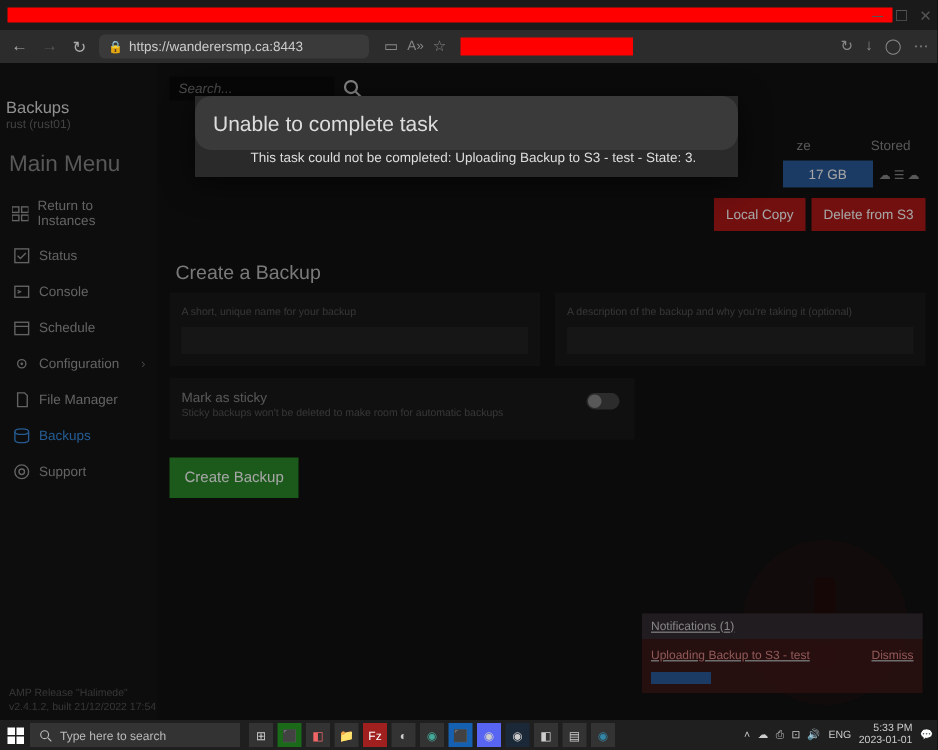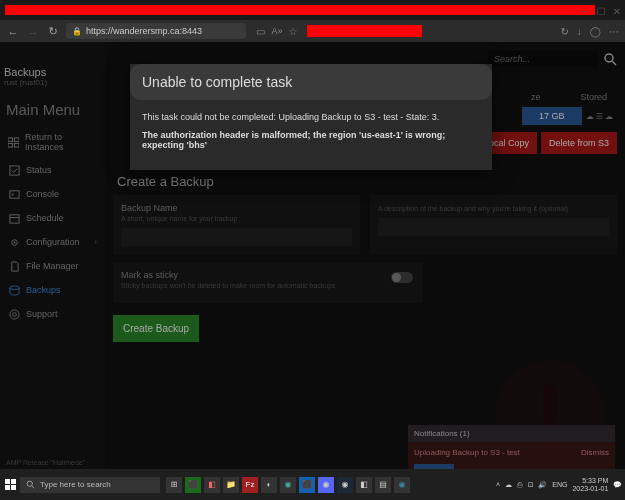--- a/index.html
+++ b/index.html
@@ -18,21 +18,21 @@
   .sidebar { width:105px; background:#141414; padding:24px 4px; }
   .crumb { font-size:11px; color:#ddd; }
   .crumb-sub { font-size:8px; color:#666; }
   .menu-title { font-size:15px; color:#888; font-weight:300; margin:14px 0 8px 2px;}
   .side-item { display:flex; align-items:center; gap:6px; padding:6px 4px; color:#999; font-size:9px; cursor:pointer;}
   .side-item.active { color:#3a8de0; }
   .side-ico { width:12px; height:12px; display:flex; align-items:center; justify-content:center; font-size:9px;}
   .chev { margin-left:auto; color:#666;}
   .version { position:absolute; bottom:4px; left:6px; font-size:7px; color:#555; line-height:1.3;}
   .main { flex:1; position:relative; padding:6px 8px;}
-  .search-row { display:flex; justify-content:flex-end; align-items:center; height:22px;}
+  .search-row { display:flex; align-items:center; height:22px;}
   .search-box { background:#0c0c0c; border:none; width:110px; height:16px; padding:2px 6px; color:#888; font-style:italic; font-size:9px;}
   .search-ico { margin-left:6px; color:#ccc; font-size:12px;}
   .table-head { display:flex; justify-content:flex-end; gap:40px; font-size:9px; color:#888; margin-top:22px; padding-right:10px;}
   .table-row { display:flex; align-items:center; margin-top:4px; height:20px;}
   .size-cell { background:#2a5a9a; color:#fff; width:60px; height:18px; display:flex; align-items:center; justify-content:center; font-size:9px; margin-left:auto;}
   .row-icons { display:flex; gap:2px; color:#888; font-size:8px; padding:0 4px;}
   .action-row { display:flex; gap:4px; justify-content:flex-end; margin-top:6px;}
   .red-btn { background:#b01818; color:#fff; font-size:9px; padding:6px 8px; border:none;}
   .section-title { font-size:13px; color:#bbb; font-weight:300; margin:20px 0 6px 4px;}
   .form-row { display:flex; gap:10px; }
@@ -40,35 +40,35 @@
   .card-label { font-size:9px; color:#888;}
   .card-hint { font-size:7px; color:#555; margin:2px 0 6px;}
   .card-input { width:100%; height:18px; background:#222; border:none;}
   .sticky-card { background:#1a1a1a; padding:8px; margin-top:8px; width:310px; display:flex; align-items:flex-start; position:relative;}
   .toggle { position:absolute; right:10px; top:10px; width:22px; height:11px; background:#444; border-radius:6px;}
   .toggle::after{content:"";width:9px;height:9px;background:#888;border-radius:50%;position:absolute;top:1px;left:1px;}
   .green-btn { background:#2a8a2a; color:#fff; border:none; padding:8px 10px; font-size:10px; margin-top:12px;}
   .modal-bg { position:absolute; top:42px; left:0; right:0; bottom:20px; background:rgba(0,0,0,0.35);}
   .modal { position:absolute; top:64px; left:130px; width:362px; background:#2a2a2a; box-shadow:0 4px 20px rgba(0,0,0,0.6);}
   .modal-head { background:#3a3a3a; padding:10px 12px; font-size:14px; color:#ddd; font-weight:300;border-radius:11px;}
-  .modal-body { padding:12px; font-size:9px; color:#ddd;}
+  .modal-body { font-size:9px; color:#ddd;margin-left:37px;}
   .modal-body p { margin-bottom:8px;}
   .modal-body .bold { font-weight:bold;}
   .ok-btn { background:#2a8a2a; color:#fff; border:none; padding:8px 16px; font-size:10px; margin-top:6px;}
   .bang-circle { position:absolute; right:20px; bottom:30px; width:110px; height:110px; border-radius:50%; background:rgba(60,20,20,0.25); display:flex; align-items:center; justify-content:center;}
   .bang { width:16px; height:60px; display:flex; flex-direction:column; align-items:center;}
   .bang-bar { width:14px; height:40px; background:rgba(40,10,10,0.6); border-radius:3px;}
   .bang-dot { width:14px; height:14px; background:rgba(40,10,10,0.6); border-radius:3px; margin-top:6px;}
-  .notif { position:absolute; right:10px; bottom:22px; width:207px; background:rgba(70,25,25,0.8); font-size:8px;}
+  .notif { position:absolute; right:10px; bottom:38px; width:187px; background:rgba(70,25,25,0.8); font-size:8px;text-decoration:underline;}
   .notif-head { background:rgba(50,50,55,0.8); padding:4px 6px; color:#ccc;}
   .notif-body { padding:6px; display:flex; color:#d88;}
   .notif-text { flex:1; font-size:8px; line-height:1.3;}
   .dismiss { color:#d88; font-size:8px; align-self:flex-start;}
   .notif-prog { height:8px; background:#2a5a9a; width:40px; margin:0 6px 6px;}
-  .taskbar { position:absolute; bottom:0; left:0; right:0; height:31px; background:#1f1f1f; display:flex; align-items:center;}
+  .taskbar { position:absolute; bottom:0; left:0; right:0; height:20px; background:#1f1f1f; display:flex; align-items:center;}
   .start { width:20px; display:flex; align-items:center; justify-content:center;}
   .win-logo { width:11px; height:11px; display:grid; grid-template:1fr 1fr/1fr 1fr; gap:1px;}
   .win-logo div{background:#fff;}
   .tb-search { display:flex; align-items:center; background:#333; height:16px; width:140px; padding:0 6px; gap:5px; color:#bbb; font-size:8px;}
   .tb-icons { display:flex; gap:3px; margin-left:6px;}
   .tb-icons div { width:16px; height:16px; background:#333; display:flex; align-items:center; justify-content:center; font-size:8px; color:#ccc;}
   .tray { margin-left:auto; display:flex; align-items:center; gap:5px; color:#ccc; font-size:7px; padding-right:3px;}
   .clock { text-align:right; line-height:1.1;}
   svg { display:block; }
 </style>
@@ -215,21 +215,20 @@
       </div>
     </div>
     <div class="action-row">
       <button class="red-btn">Local Copy</button>
       <button class="red-btn">Delete from S3</button>
     </div>
 
     <div class="section-title">Create a Backup</div>
     <div class="form-row">
       <div class="card">
-        <div class="card-label">Backup Name</div>
         <div class="card-hint">A short, unique name for your backup</div>
         <input class="card-input" style="">
       </div>
       <div class="card">
         <div class="card-hint">A description of the backup and why you're taking it (optional)</div>
         <input class="card-input" style="">
       </div>
     </div>
     <div class="sticky-card">
       <div>
@@ -256,21 +255,20 @@
     <div class="dismiss">Dismiss</div>
   </div>
   <div class="notif-prog"></div>
 </div>
 
 <div class="modal-bg"></div>
 <div class="modal">
   <div class="modal-head">Unable to complete task</div>
   <div class="modal-body">
     <p>This task could not be completed: Uploading Backup to S3 - test - State: 3.</p>
-    <p class="bold">The authorization header is malformed; the region 'us-east-1' is wrong; expecting 'bhs'</p>
   </div>
 </div>
 
 <div class="taskbar">
   <div class="start">
     <div class="win-logo">
         <div></div>
         <div></div>
         <div></div>
         <div></div>

